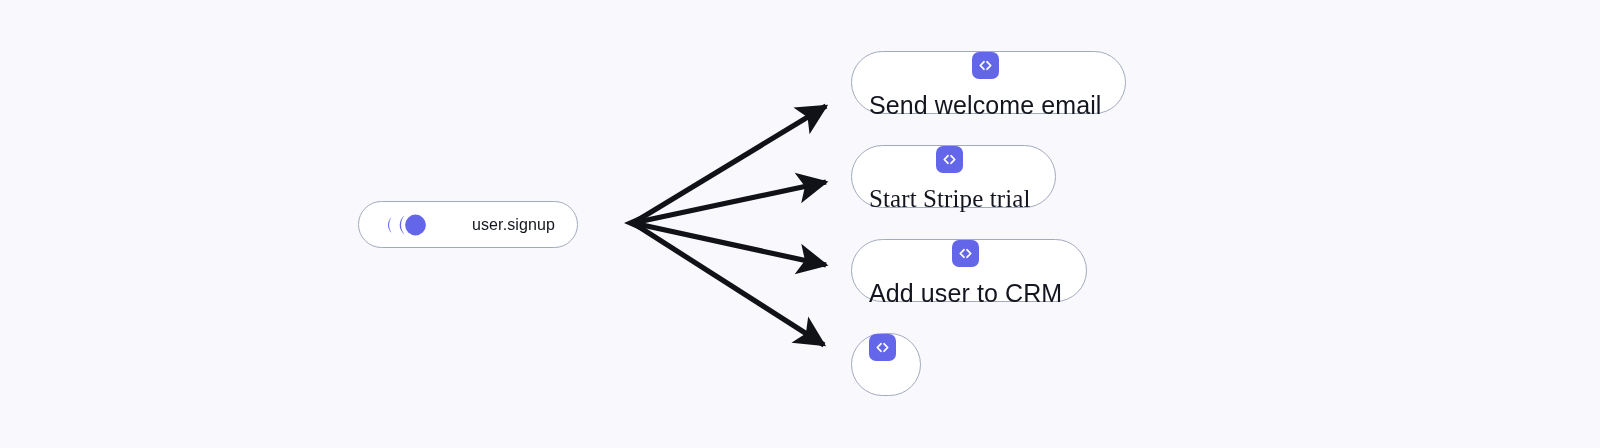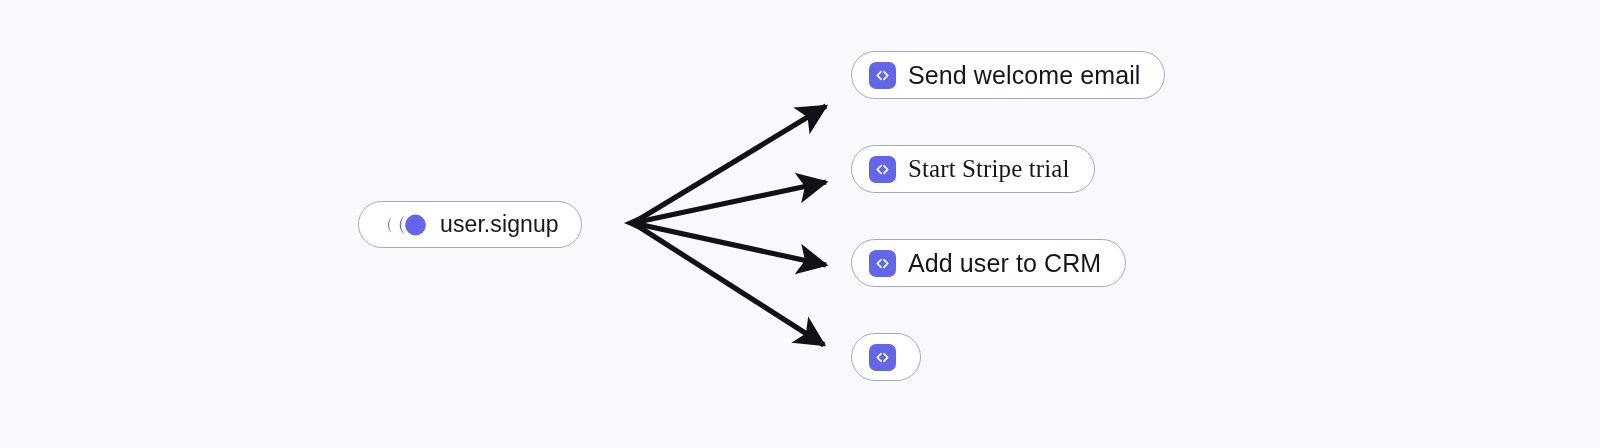--- a/index.html
+++ b/index.html
@@ -47,34 +47,36 @@
 
   
   .node.source {
     left: 358px;
     top: 201px;
     height: 47px;
     padding: 0 22px 0 20px;
     gap: 11px;
   }
   .node.source .node-label {
-    font-size: 23px;
+    font-size: 16px;
+    margin-left: 32px;
   }
   .signal-icon {
     display: block;
     width: 50px;
     height: 24px;
     flex: 0 0 auto;
   }
 
   
   .node.action {
-    height: 48px;
+    height: 63px;
     padding: 0 24px 0 17px;
     gap: 12px;
+    flex-direction: column;
   }
   .node.action .node-label {
     font-size: 25px;
   }
   .code-badge {
     display: flex;
     align-items: center;
     justify-content: center;
     width: 27px;
     height: 27px;

